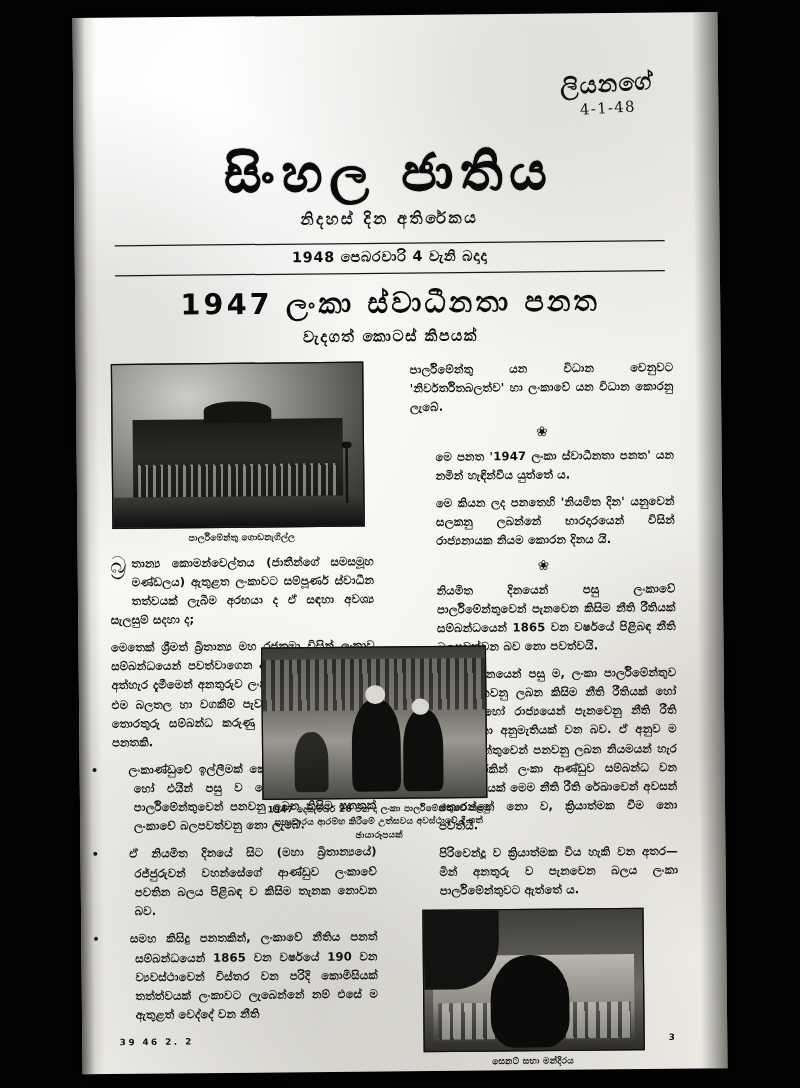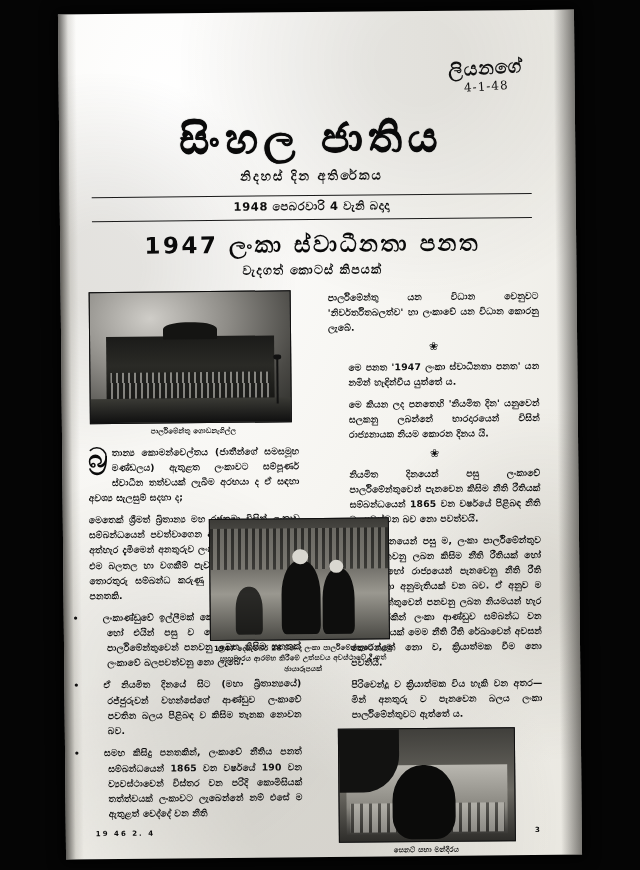--- a/index.html
+++ b/index.html
@@ -77,21 +77,21 @@
   .para.indent{padding-left:17px;text-indent:-17px;}
   .para.hang{padding-left:20px;}
 
   .bullet{display:inline-block;width:13px;font-size:9px;}
 
   
   .flower{text-align:center;font-size:11px;line-height:1;margin:5px 0 7px;color:#111;}
 
   
   .dropcap{
-    float:left;font-size:27px;font-weight:700;line-height:.86;
+    float:left;font-size:18px;font-weight:400;line-height:.86;
     margin:1px 4px 16px 0;color:#0a0a0a;font-family:"DejaVu Sans",sans-serif;
   }
 
   
   .photo{position:relative;background:#2b2b2b;overflow:hidden;border:1px solid #0f0f0f;}
   .cap{font-size:7.2px;font-weight:700;text-align:center;line-height:1.45;margin-top:3px;letter-spacing:.2px;}
 
   
   #photo1{width:200px;height:130px;margin:0 0 0 2px;}
   
@@ -229,18 +229,18 @@
           <div class="fig" style="left:63%;width:18%;height:55%;"></div>
           <div class="fig head" style="left:67%;bottom:55%;width:8%;height:11%;"></div>
           <div class="fig" style="left:14%;width:15%;height:40%;opacity:.8"></div>
         </div>
         <div id="photo2cap">
           <div class="cap">1947 දෙසැම්බර් 28 වන දා ලංකා පාර්ලිමේන්තුවේ පළමු සභාවාරය ආරම්භ කිරීමේ උත්සවය අවස්ථාවේ දී ගත් ඡායාරූපයක්</div>
         </div>
 
       </div>
 
-      <div class="footmark">19 46 2. 4</div>
+      <div class="footmark">39 46 2. 2</div>
       <div class="pagenum">3</div>
 
     </div>
   </div>
 </div>
 
 </body></html>

